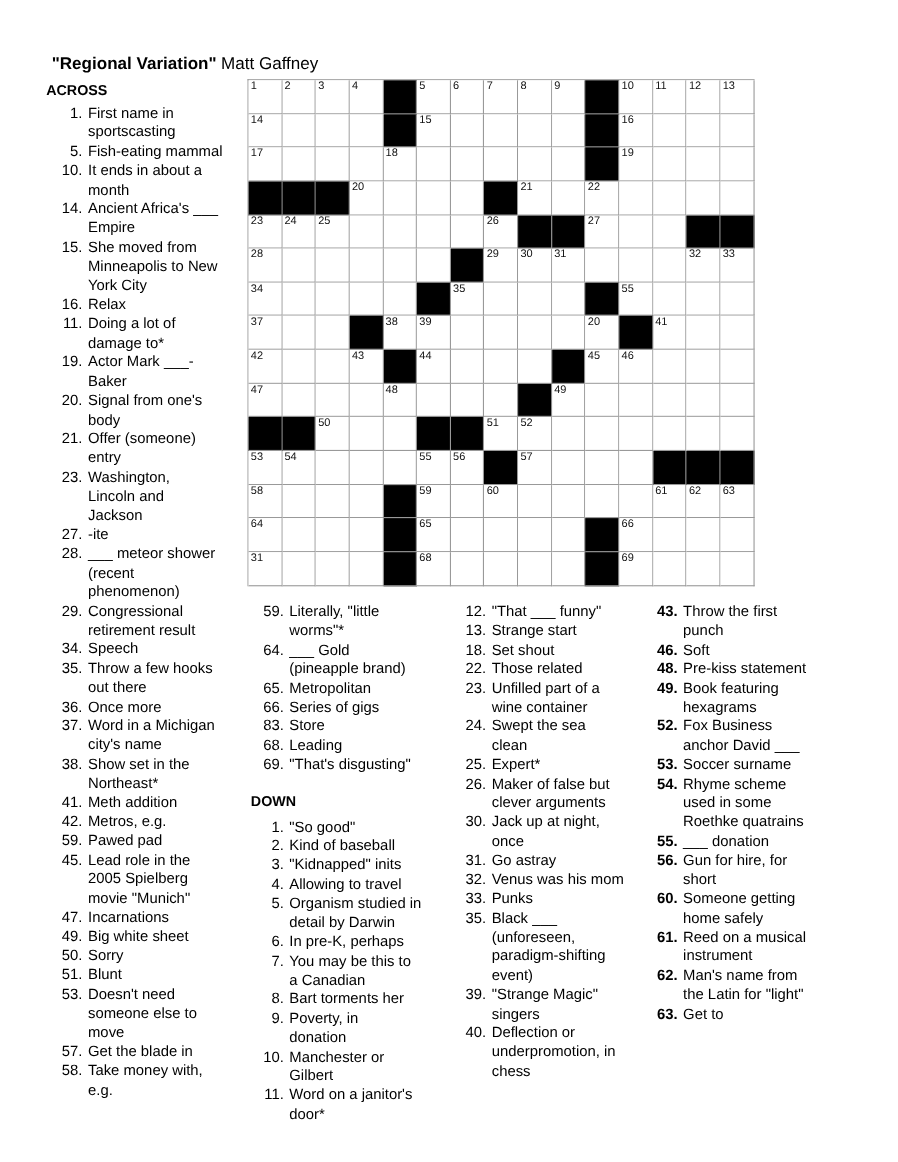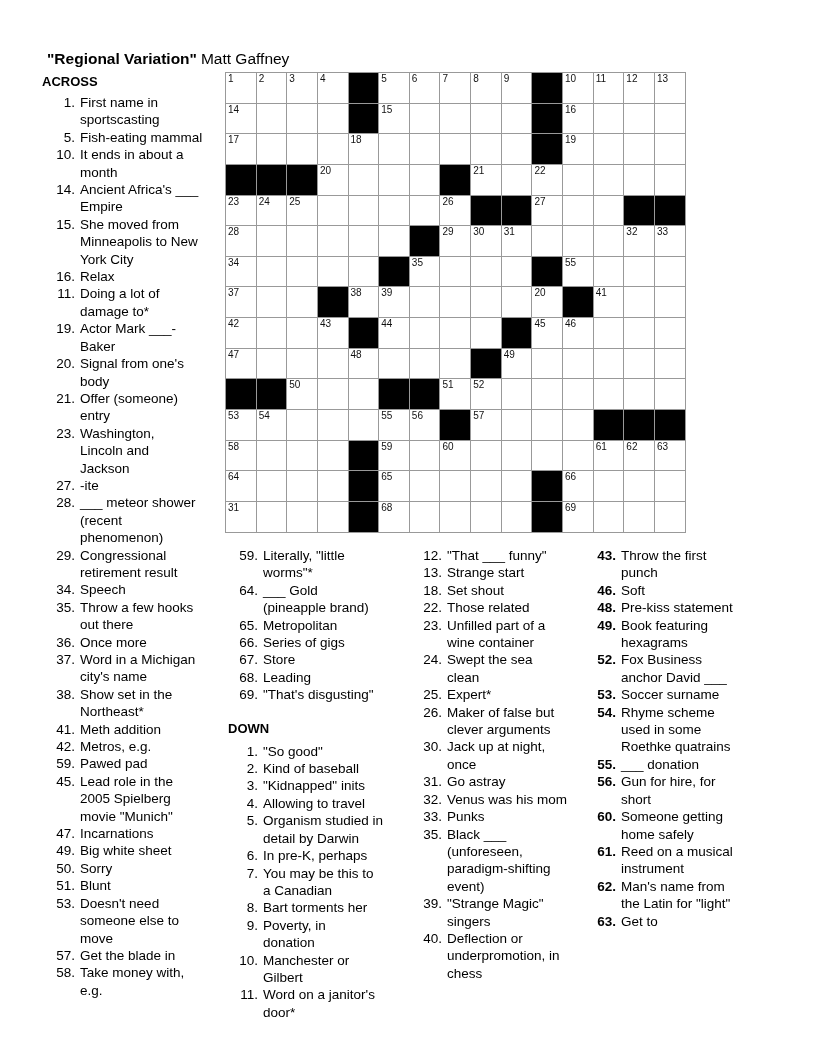--- a/index.html
+++ b/index.html
@@ -563,21 +563,21 @@
         </div>
         <div class="clue">
           <span class="cn">65.</span>
           <span class="ct">Metropolitan</span>
         </div>
         <div class="clue">
           <span class="cn">66.</span>
           <span class="ct">Series of gigs</span>
         </div>
         <div class="clue">
-          <span class="cn">67.</span>
+          <span class="cn">83.</span>
           <span class="ct">Store</span>
         </div>
         <div class="clue">
           <span class="cn">68.</span>
           <span class="ct">Leading</span>
         </div>
         <div class="clue">
           <span class="cn">69.</span>
           <span class="ct">"That's disgusting"</span>
         </div>

